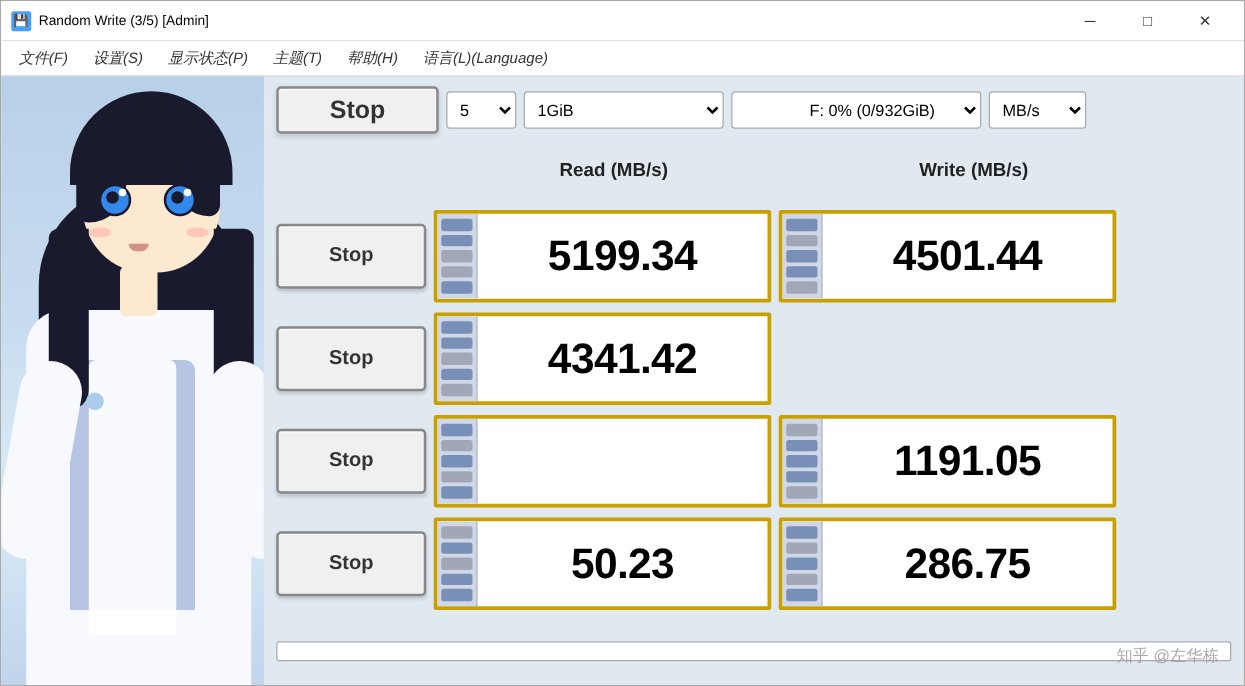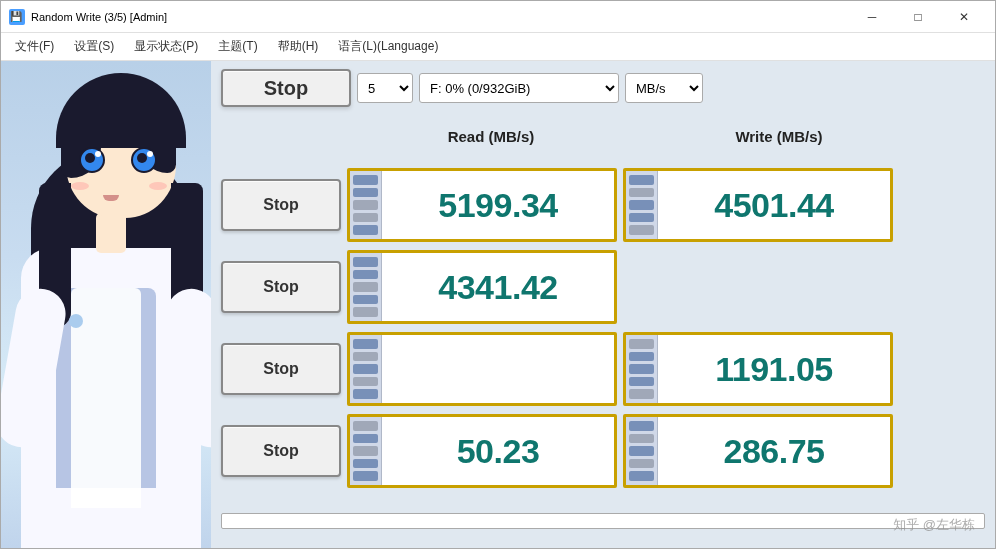--- a/index.html
+++ b/index.html
@@ -69,20 +69,21 @@
       justify-content: center;
     }
 
     .menu-bar {
       display: flex;
       align-items: center;
       height: 28px;
       padding: 0 4px;
       border-bottom: 1px solid #e0e0e0;
       background: #ffffff;
+      font-style: italic;
     }
 
     .menu-item {
       padding: 4px 10px;
       font-size: 12px;
       color: #333;
       cursor: pointer;
       border-radius: 3px;
     }
 
@@ -212,21 +213,21 @@
       background: #7890b8;
     }
 
     .result-value {
       flex: 1;
       display: flex;
       align-items: center;
       justify-content: center;
       font-size: 34px;
       font-weight: bold;
-      color: #0f766e;
+      color: #000000;
       letter-spacing: -0.5px;
     }
 
     
     .progress-row {
       height: 20px;
       display: flex;
       align-items: center;
     }
 
@@ -332,21 +333,24 @@
       <div style="position:absolute;bottom:220px;left:68px;width:14px;height:14px;background:#aaccee;border-radius:50%;"></div>
     </div>
 
     <div class="right-area">
 
       <div class="top-controls">
         <button class="main-stop-btn">Stop</button>
         <select class="ctrl-select">
           <option>5</option>
         </select>
-        <select class="ctrl-select" style="min-width:200px;">
+        <select class="ctrl-select ctrl-select-wide">
+          <option>1GiB</option>
+        </select>
+        <select class="ctrl-select" style="min-width:200px;text-align:right;">
           <option>F: 0% (0/932GiB)</option>
         </select>
         <select class="ctrl-select">
           <option>MB/s</option>
         </select>
       </div>
 
       <div style="display:flex;align-items:flex-start;padding-left:130px;gap:8px;">
         <div class="col-header col-read">Read (MB/s)</div>
         <div class="col-header col-write">Write (MB/s)</div>

